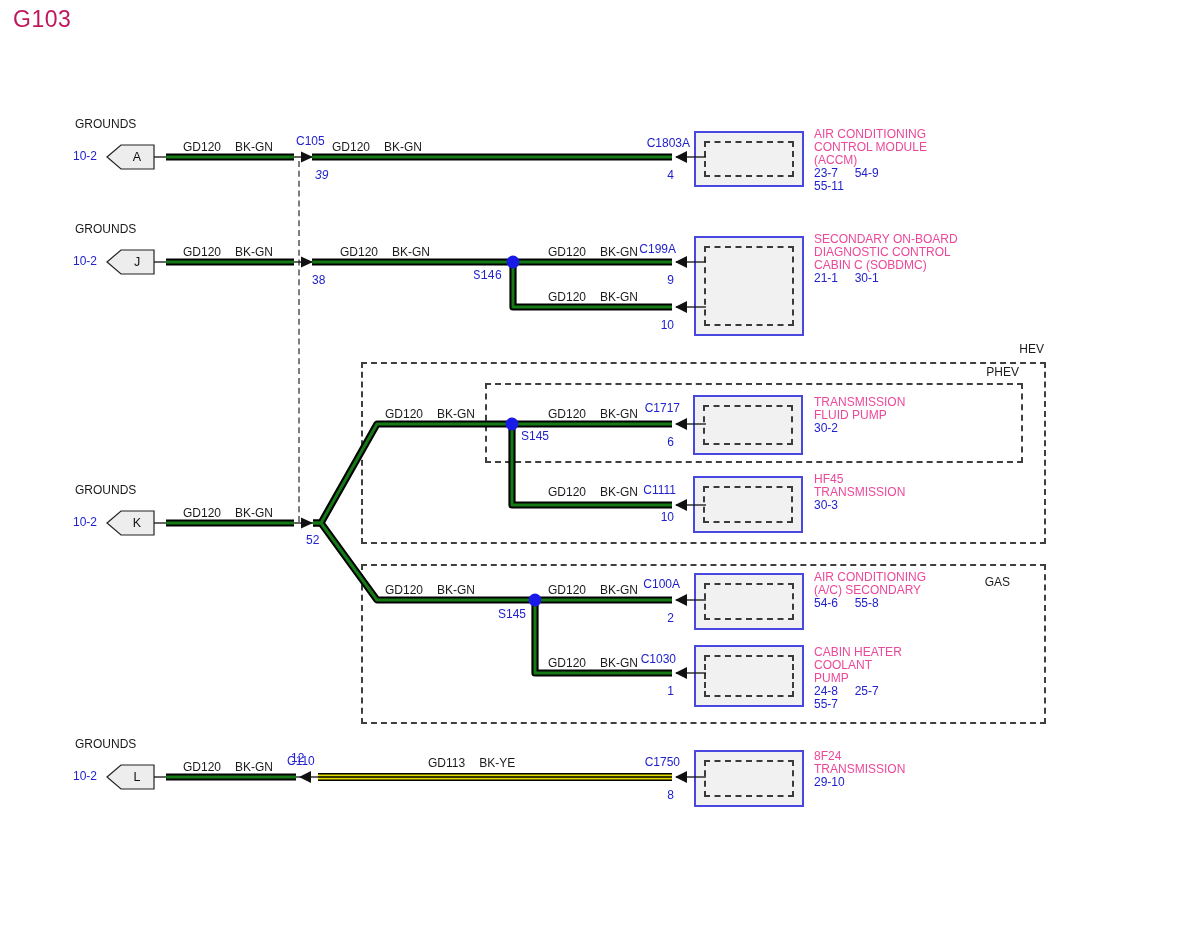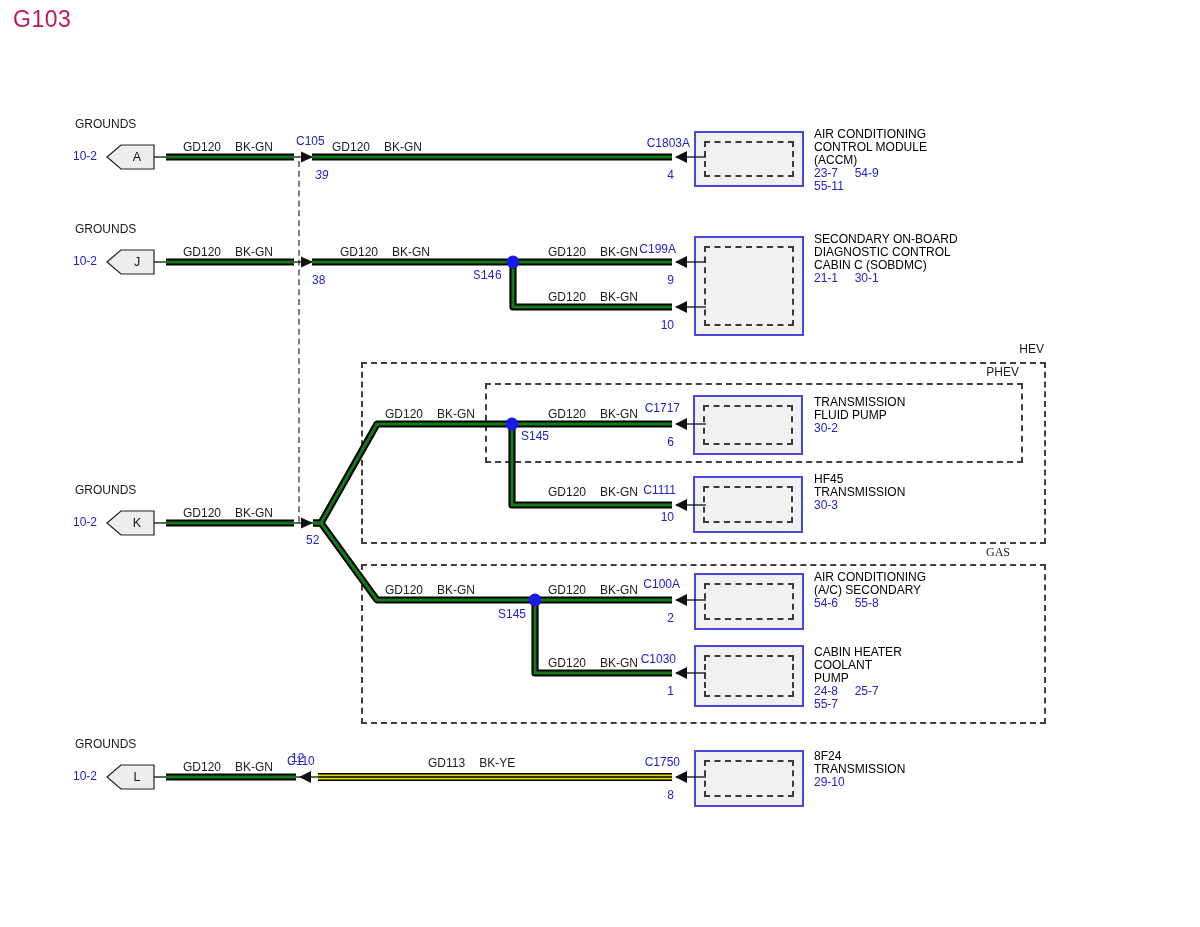--- a/index.html
+++ b/index.html
@@ -11,36 +11,36 @@
   #title{position:absolute;left:13px;top:6px;font-size:23px;color:#be185d;letter-spacing:0.5px;}
   .region{position:absolute;border:2px dashed #3f3f3f;box-sizing:border-box;z-index:0;}
   .module{position:absolute;width:110px;background:#f1f1f1;border:2px solid #4848e0;box-sizing:border-box;z-index:1;}
   .module .inner{position:absolute;inset:8px;border:2px dashed #3a3a3a;}
   .dashv{position:absolute;border-left:2px dashed #7d7d7d;width:0;z-index:1;}
   #wires{position:absolute;left:0;top:0;z-index:2;pointer-events:none;}
   .lay3{z-index:3;}
   .pin-letter{position:absolute;width:28px;text-align:center;font-size:12.5px;color:#111;z-index:3;}
   .wl span + span{margin-left:14px;}
   .mt{position:absolute;left:814px;z-index:3;}
-  .mt div{font-size:12px;line-height:13px;color:#000000;white-space:pre;}
+  .mt div{font-size:12px;line-height:13px;color:#ec4899;white-space:pre;}
   .mt div.b{color:#2121cd;}
 </style>
 </head>
 <body>
 
 <div id="canvas">
 
   <div id="title">G103</div>
 
   <div class="region" style="left:361px;top:362px;width:685px;height:182px;"></div>
   <div class="region" style="left:485px;top:383px;width:538px;height:80px;"></div>
   <div class="region" style="left:361px;top:564px;width:685px;height:160px;"></div>
   <div class="t r" style="left:994px;top:343px;width:50px;">HEV</div>
   <div class="t r" style="left:969px;top:366px;width:50px;">PHEV</div>
-  <div class="t r" style="left:960px;top:546px;width:50px;font-family:Liberation Serif, serif;">GAS</div>
+  <div class="t r" style="left:960px;top:576px;width:50px;">GAS</div>
 
   <div class="dashv" style="left:298px;top:161px;height:361px;"></div>
 
   <div class="module" style="left:694px;top:131px;height:56px;">
       <div class="inner"></div>
     </div>
   <div class="module" style="left:694px;top:236px;height:100px;">
       <div class="inner"></div>
     </div>
   <div class="module" style="left:693px;top:395px;height:60px;">

